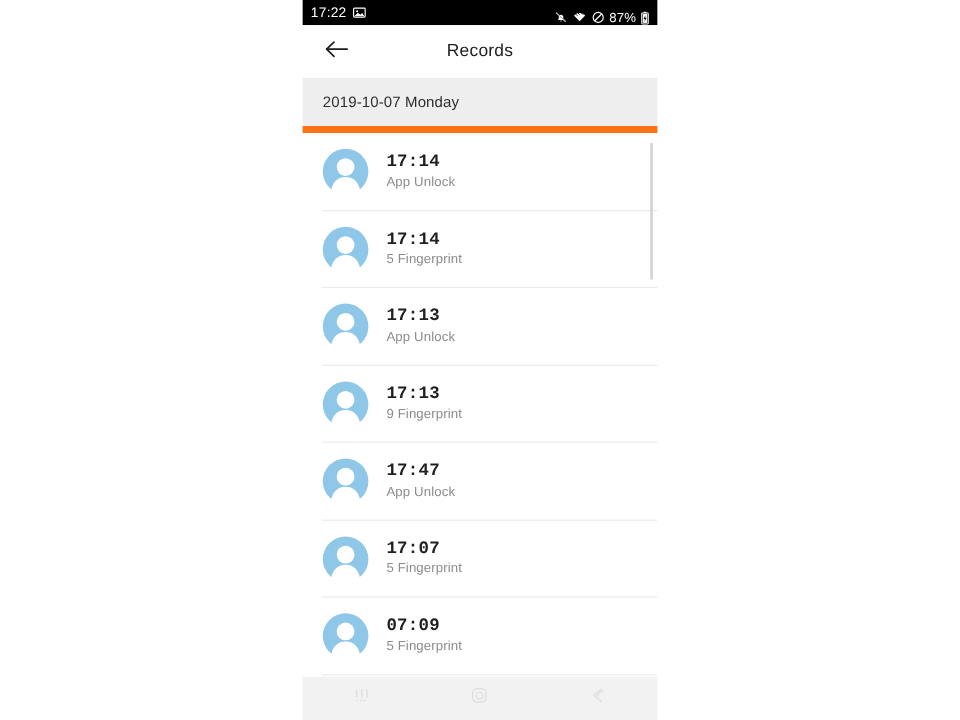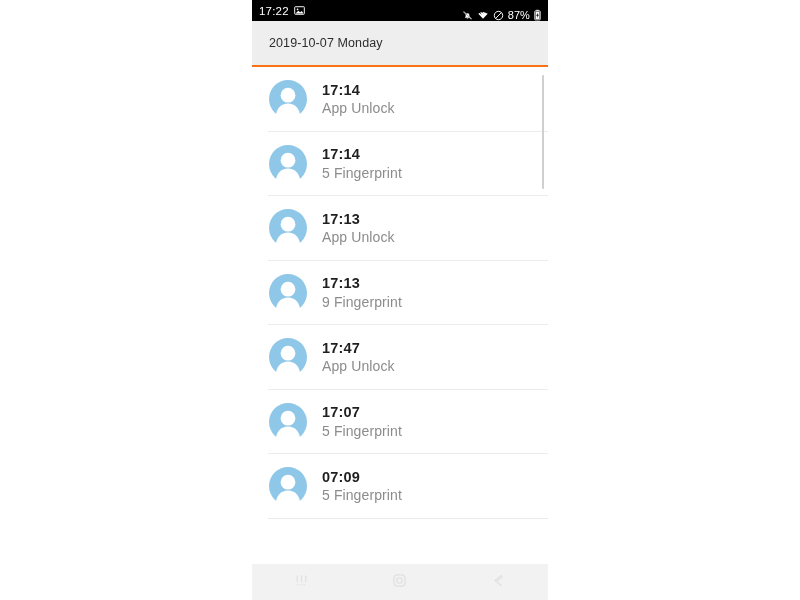--- a/index.html
+++ b/index.html
@@ -42,21 +42,21 @@
     align-items: center;
     gap: 5px;
   }
   .status-clock {
     font-size: 11.5px;
     letter-spacing: .2px;
     color: #ffffff;
   }
   .status-right {
     display: flex;
-    align-items: flex-end;
+    align-items: center;
     gap: 4px;
     margin-top: 8px;
   }
   .status-battery-text {
     font-size: 11px;
     color: #ffffff;
     letter-spacing: .1px;
   }
   .sicon { display: block; }
 
@@ -89,21 +89,21 @@
   }
 
   
   #date-header {
     height: 46px;
     background: #eeeeee;
     display: flex;
     align-items: center;
     padding-left: 17px;
     box-sizing: border-box;
-    border-bottom: 2px solid #f97316;
+    border-bottom: 6px solid #f97316;
   }
   #date-header-label {
     font-size: 12.5px;
     color: #2d2d2d;
     letter-spacing: .1px;
   }
 
   
   #record-list {
     position: relative;
@@ -141,23 +141,24 @@
     flex-direction: column;
     justify-content: center;
     gap: 3px;
   }
   .record-time {
     font-size: 14.5px;
     font-weight: bold;
     color: #1f1f1f;
     letter-spacing: .2px;
     line-height: 1.05;
+    font-family: Liberation Mono, monospace;
   }
   .record-type {
-    font-size: 14px;
+    font-size: 11px;
     color: #8c8c8c;
     letter-spacing: .1px;
     line-height: 1.05;
   }
   #scrollbar-thumb {
     position: absolute;
     top: 8px;
     right: 4px;
     width: 2px;
     height: 114px;
@@ -229,20 +230,31 @@
         <svg class="sicon" width="7" height="12" viewBox="0 0 10 16">
           <rect x="3.2" y="0.6" width="3.6" height="1.3" fill="#ffffff"></rect>
           <rect x="1.1" y="2" width="7.8" height="13" rx="1" fill="none" stroke="#ffffff" stroke-width="1.2"></rect>
           <rect x="2.3" y="3.2" width="5.4" height="10.6" fill="#ffffff"></rect>
           <path d="M5.6 4.6 L3.2 9.2 h1.7 l-0.6 3.2 L7 7.8 H5.2 Z" fill="#000000"></path>
         </svg>
       </span>
     </div>
   </div>
 
+  <div id="app-bar">
+    <div id="back-button">
+      <span>
+        <svg width="21" height="18" viewBox="0 0 24 20">
+          <line x1="2.5" y1="10" x2="22" y2="10" stroke="#1c1c1c" stroke-width="1.6" stroke-linecap="round"></line>
+          <polyline points="9.5,3.2 2.5,10 9.5,16.8" fill="none" stroke="#1c1c1c" stroke-width="1.6" stroke-linecap="round" stroke-linejoin="round"></polyline>
+        </svg>
+      </span>
+    </div>
+    <div id="app-title">Records</div>
+  </div>
 
   <div id="date-header">
     <span id="date-header-label">2019-10-07 Monday</span>
   </div>
 
   <div id="record-list">
 
     <div class="record-row">
         <div class="avatar"><svg width="40" height="40" viewBox="0 0 40 40">
             <defs>

